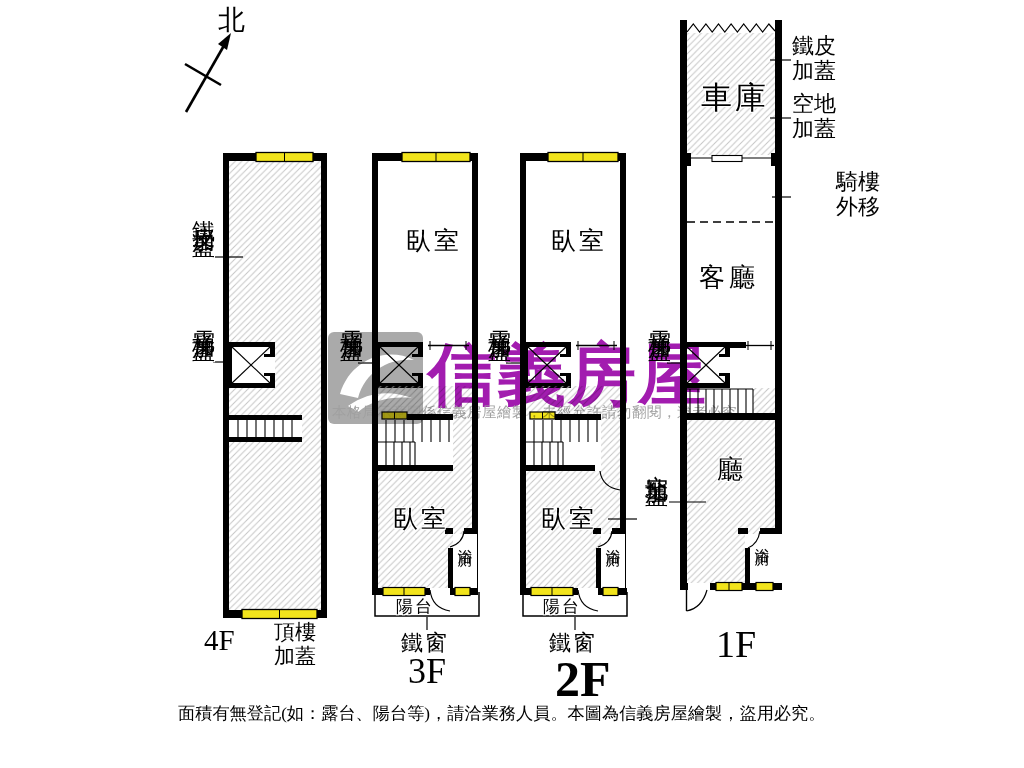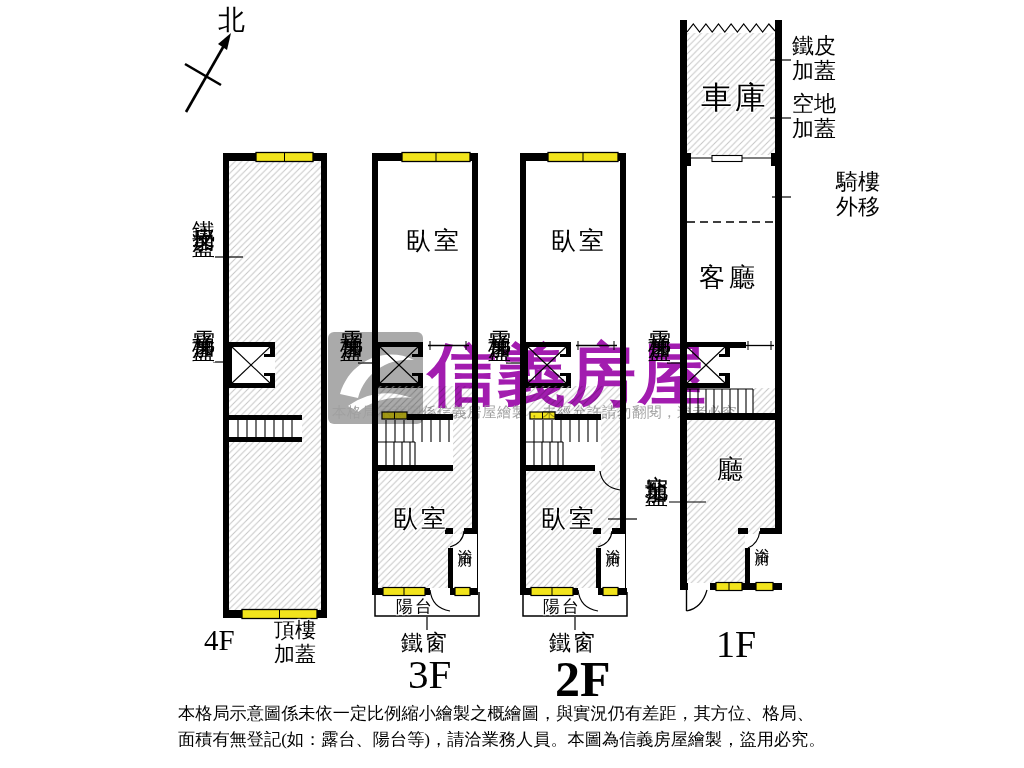--- a/index.html
+++ b/index.html
@@ -308,29 +308,29 @@
       <line x1="770" y1="118" x2="791" y2="118"></line>
       <line x1="772" y1="197" x2="791" y2="197"></line>
     </g>
   </svg>
 
   <div class="lbl" style="left:218px;top:2px;font-size:27px;">北</div>
 
   <div class="lbl v" style="left:188px;top:202px;font-size:23px;letter-spacing:5px;">鐵皮加蓋</div>
   <div class="lbl v" style="left:188px;top:312px;font-size:23px;letter-spacing:3px;">電梯加蓋</div>
   <div class="lbl" style="left:204px;top:624px;font-size:29px;">4F</div>
-  <div class="lbl wrap2" style="left:274px;top:620px;font-size:21px;width:46px;line-height:24px;font-family:Liberation Mono, monospace;">頂樓加蓋</div>
+  <div class="lbl wrap2" style="left:274px;top:620px;font-size:21px;width:46px;line-height:24px;">頂樓加蓋</div>
 
   <div class="lbl" style="left:406px;top:224px;font-size:25px;letter-spacing:3px;">臥室</div>
   <div class="lbl v" style="left:336px;top:312px;font-size:23px;letter-spacing:3px;">電梯加蓋</div>
   <div class="lbl" style="left:393px;top:502px;font-size:25px;letter-spacing:3px;">臥室</div>
   <div class="lbl v" style="left:455px;top:537px;font-size:15px;letter-spacing:2px;">浴廁</div>
   <div class="lbl" style="left:396px;top:595px;font-size:17px;letter-spacing:2px;">陽台</div>
   <div class="lbl" style="left:401px;top:628px;font-size:22px;letter-spacing:2px;">鐵窗</div>
-  <div class="lbl" style="left:408px;top:650px;font-size:41px;">3F</div>
+  <div class="lbl" style="left:408px;top:650px;font-size:36px;">3F</div>
 
   <div class="lbl" style="left:551px;top:224px;font-size:25px;letter-spacing:3px;">臥室</div>
   <div class="lbl v" style="left:484px;top:312px;font-size:23px;letter-spacing:3px;">電梯加蓋</div>
   <div class="lbl" style="left:541px;top:502px;font-size:25px;letter-spacing:3px;">臥室</div>
   <div class="lbl v" style="left:603px;top:537px;font-size:15px;letter-spacing:2px;">浴廁</div>
   <div class="lbl" style="left:543px;top:595px;font-size:17px;letter-spacing:2px;">陽台</div>
   <div class="lbl" style="left:549px;top:628px;font-size:22px;letter-spacing:2px;">鐵窗</div>
   <div class="lbl" style="left:555px;top:650px;font-size:50px;font-weight:bold;">2F</div>
   <div class="lbl v" style="left:641px;top:457px;font-size:23px;letter-spacing:3px;">空地加蓋</div>
 
@@ -348,17 +348,16 @@
     <svg style="position:absolute;left:328px;top:332px;" width="95" height="92" viewBox="0 0 95 92">
       <rect x="0" y="0" width="95" height="92" rx="6" fill="#aaaaaa"></rect>
       <path d="M12,62 C22,28 58,14 86,28 C62,26 38,38 30,66 Z" fill="#ffffff"></path>
       <path d="M20,74 C40,60 62,58 84,66 C64,64 44,68 30,80 Z" fill="#ffffff"></path>
     </svg>
     <div class="wm-brand">信義房屋</div>
     <div class="wm-notice">本格局示意圖係信義房屋繪製，未經允許請勿翻閱，違者必究</div>
   </div>
 
   <div class="disc">
-    <div>本格局示意圖係未依一定比例縮小繪製之概繪圖，與實況仍有差距，其方位、格局、</div>
     <div>面積有無登記(如：露台、陽台等)，請洽業務人員。本圖為信義房屋繪製，盜用必究。</div>
   </div>
 
 </div>
 
 </body></html>

